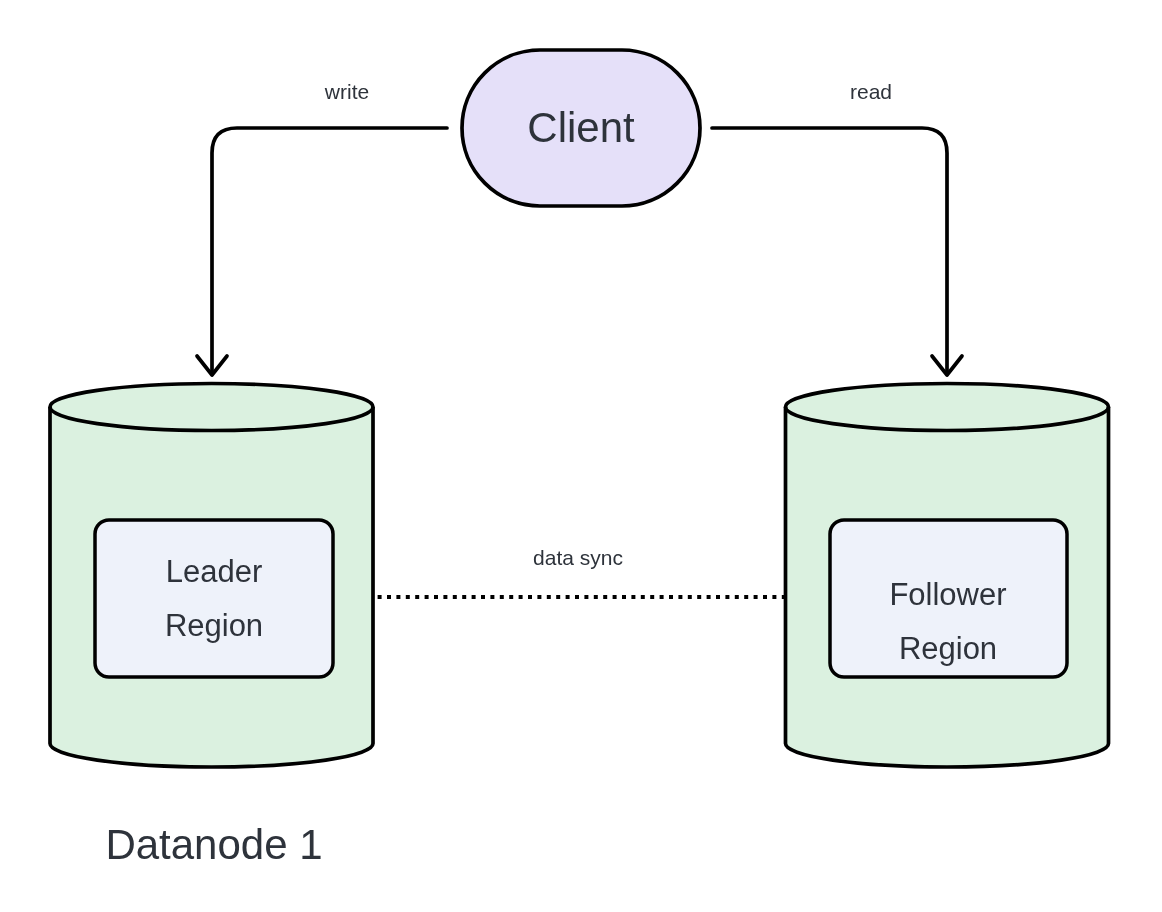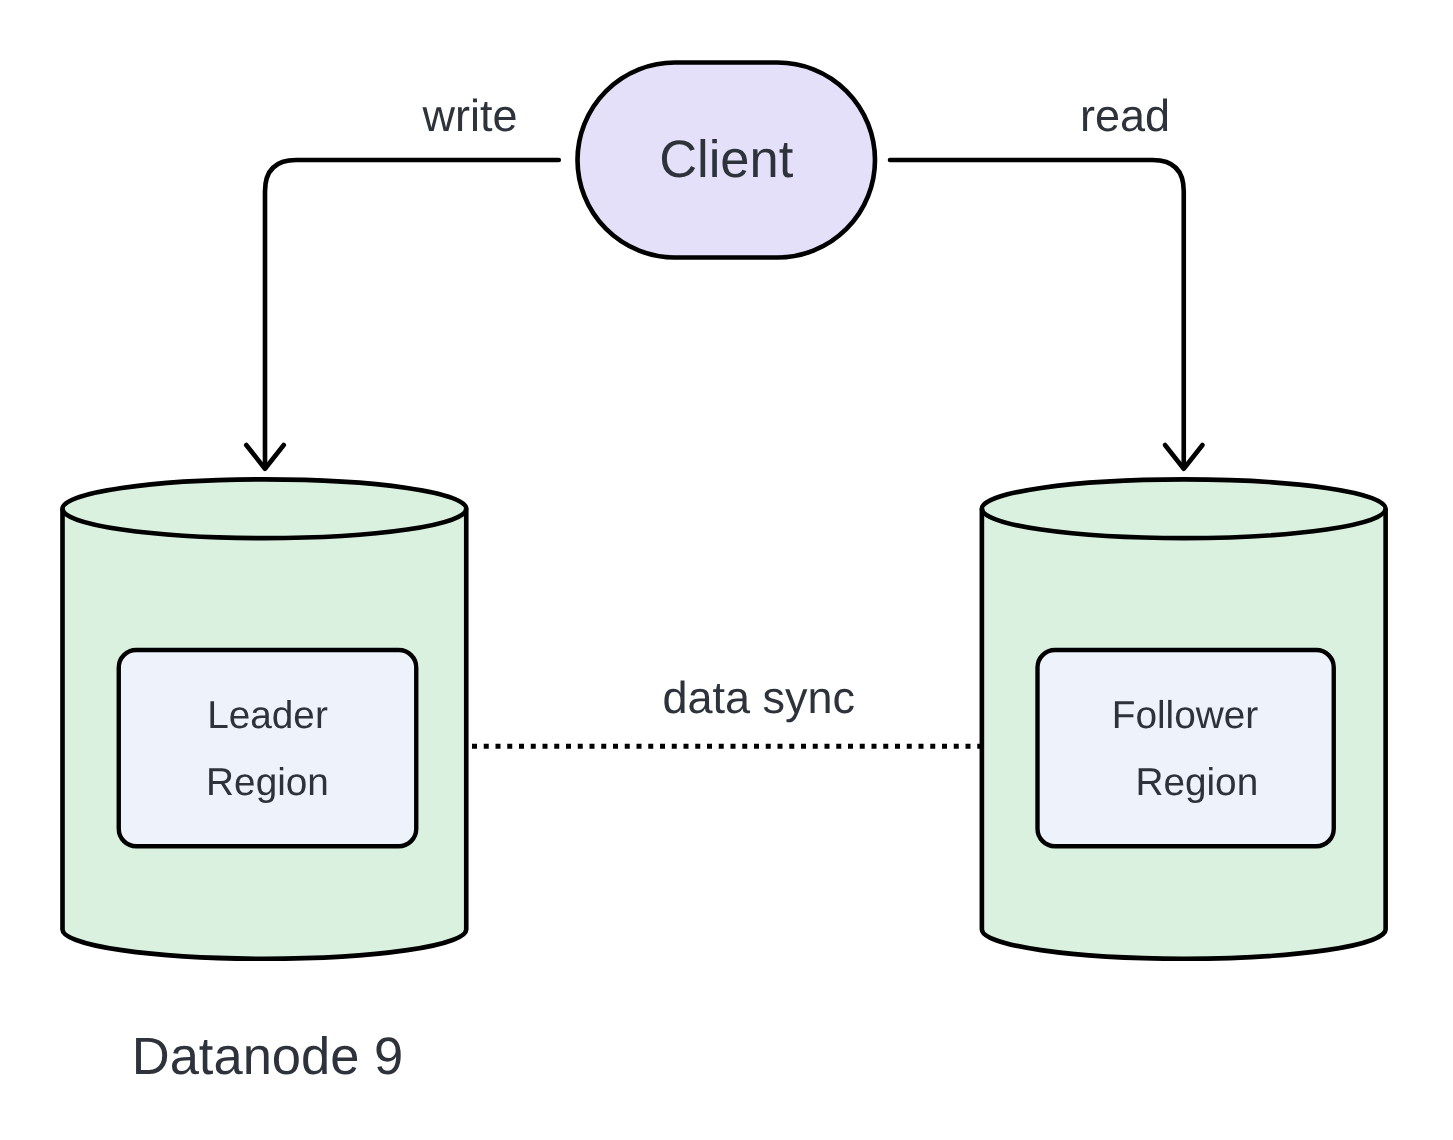--- a/index.html
+++ b/index.html
@@ -45,21 +45,21 @@
     stroke-dasharray: 4 5.4;
   }
   
   .lbl {
     position: absolute;
     transform: translate(-50%, -50%);
     white-space: pre-line;
     text-align: center;
     line-height: 1.2;
   }
-  .edge-lbl   { font-size: 36px; margin-left: 29px; }
+  .edge-lbl   { font-size: 21px; }
   .node-lbl   { font-size: 42px; }
   .region-lbl { font-size: 31px; line-height: 54px; }
 </style>
 </head>
 <body>
 
 <div class="canvas">
 
   <svg class="diagram-svg" viewBox="0 0 1162 912" xmlns="http://www.w3.org/2000/svg">
 
@@ -97,19 +97,19 @@
 
   <div class="lbl edge-lbl" style="left:347px; top:92px;">write</div>
 
   <div class="lbl edge-lbl" style="left:871px; top:92px;">read</div>
 
   <div class="lbl edge-lbl" style="left:578px; top:558px;">data sync</div>
 
   <div class="lbl region-lbl" style="left:214px; top:599px;">Leader
 Region</div>
 
-  <div class="lbl region-lbl" style="left:948px; top:599px;text-align:right;">Follower
+  <div class="lbl region-lbl" style="left:948px; top:622px;">Follower
 Region</div>
 
-  <div class="lbl node-lbl" style="left:214px; top:845px;">Datanode 9</div>
+  <div class="lbl node-lbl" style="left:214px; top:845px;">Datanode 1</div>
 
 
 </div>
 
 </body></html>

